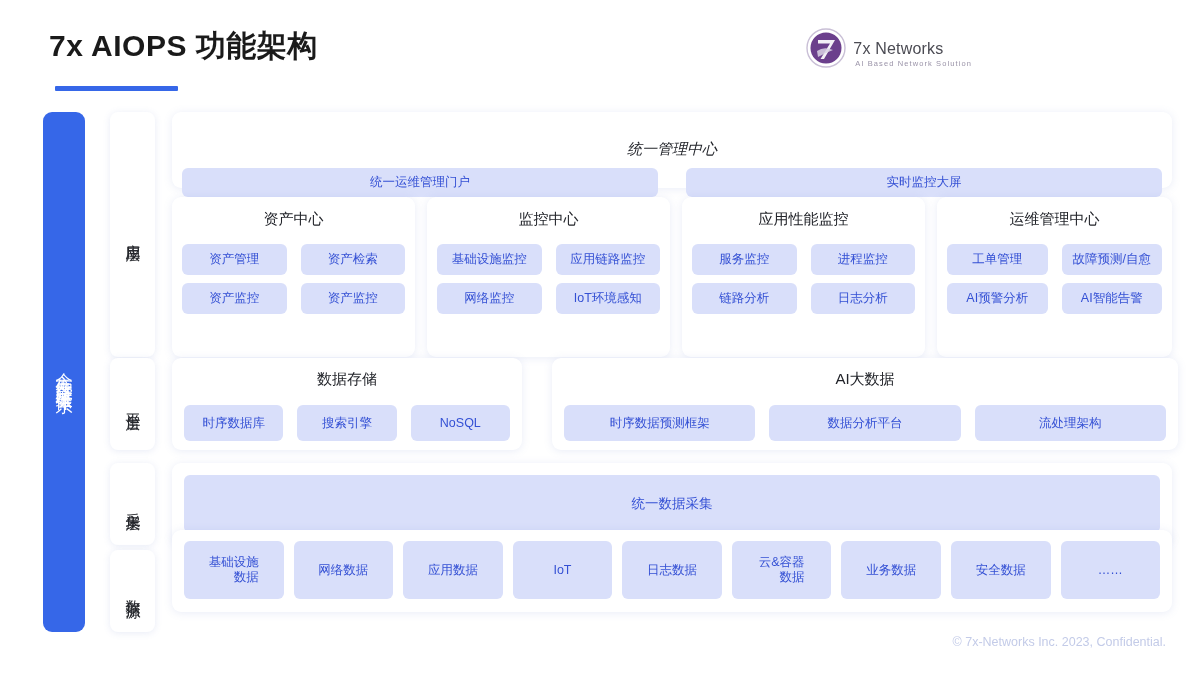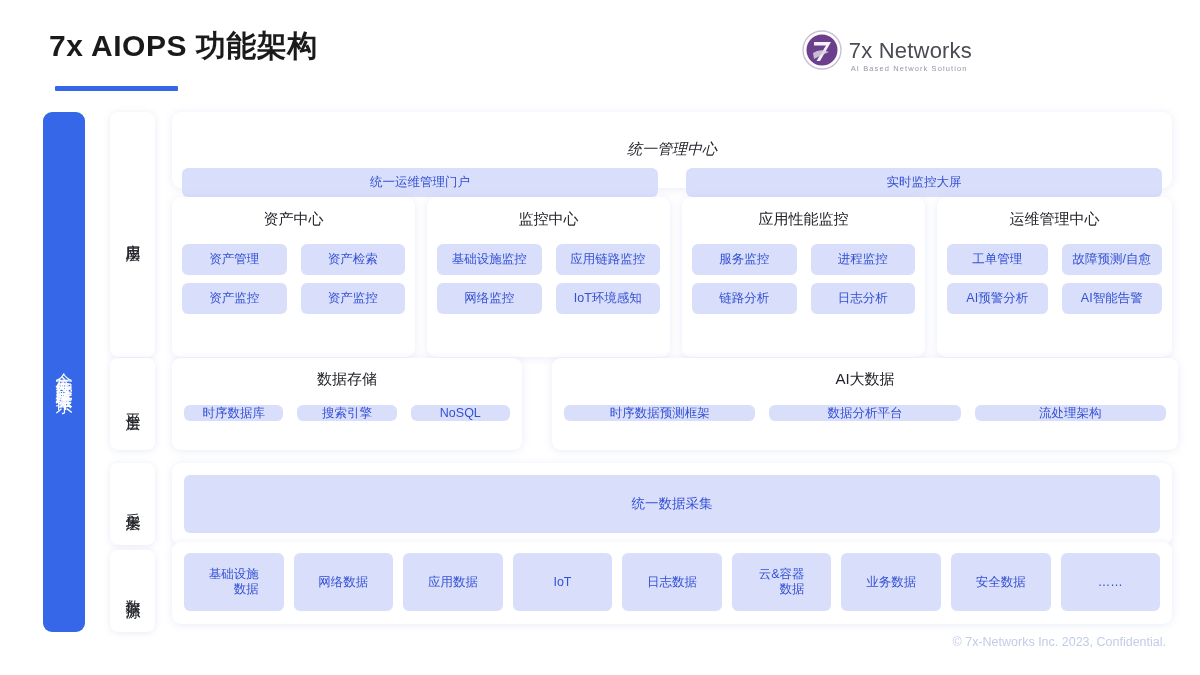--- a/index.html
+++ b/index.html
@@ -48,21 +48,21 @@
     align-items: center;
     gap: 7px;
   }
   .logo-mark {
     width: 40px;
     height: 40px;
     flex: 0 0 40px;
   }
   .logo-text { display: flex; flex-direction: column; line-height: 1; }
   .logo-name {
-    font-size: 22px;
+    font-size: 16px;
     color: #4b4b53;
     letter-spacing: 0.2px;
     font-weight: 400;
     margin-top: 12px;
   }
   .logo-tagline {
     font-size: 7.5px;
     color: #9a93a8;
     letter-spacing: 1.1px;
     margin-top: 3px;
@@ -184,32 +184,32 @@
 
   
   .p-store { left: 172px; top: 258px; width: 350px; height: 92px; padding-top: 12px; }
   .p-ai    { left: 552px; top: 258px; width: 626px; height: 92px; padding-top: 12px; }
   .plat-chips {
     display: flex;
     gap: 14px;
     padding: 0 12px;
     margin-top: 16px;
   }
-  .plat-chips .chip { flex: 1; height: 16px; }
+  .plat-chips .chip { flex: 1; height: 36px; }
 
   
   .p-collect { left: 172px; top: 363px; width: 1000px; height: 82px; }
   .collect-chip {
     margin: 12px 12px 0 12px;
     height: 58px;
     font-size: 13.5px;
   }
 
   
-  .p-source { left: 172px; top: 442px; width: 1000px; height: 82px; }
+  .p-source { left: 172px; top: 430px; width: 1000px; height: 82px; }
   .source-chips {
     display: flex;
     gap: 10px;
     padding: 0 12px;
     margin-top: 11px;
   }
   .source-chips .chip { flex: 1; height: 58px; }
 
   
   .footer {

